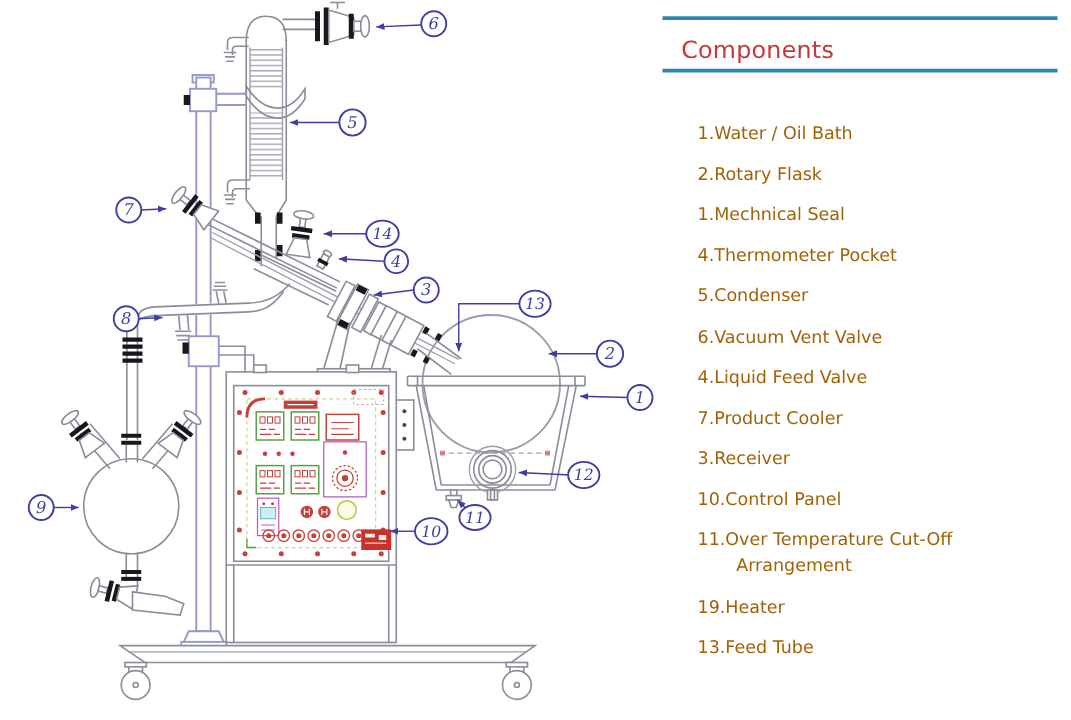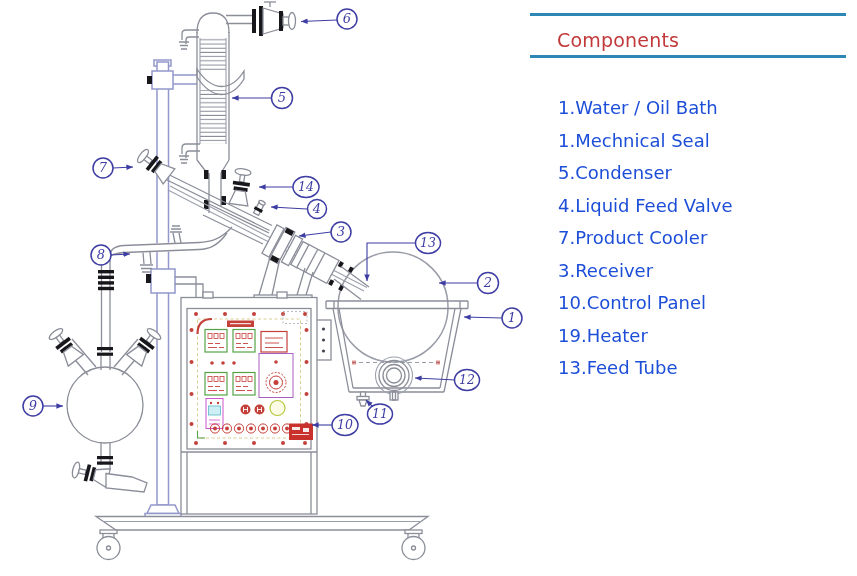--- a/index.html
+++ b/index.html
@@ -4,23 +4,23 @@
 <style>
   html,body{margin:0;padding:0;background:#fff;}
   #stage{position:relative;width:857px;height:576px;background:#fff;overflow:hidden;
          font-family:"DejaVu Sans","Liberation Sans",sans-serif;}
   
   .right-panel{position:absolute;left:530px;top:0;width:327px;height:576px;}
   .rule{position:absolute;left:0;width:316px;height:3px;background:var(--rule,#2d87b5);}
   .rule.top{top:13px;}
   .rule.mid{top:55px;}
   .panel-title{position:absolute;left:15px;top:29px;font-size:19px;color:var(--titlered,#c2393b);
-               letter-spacing:.2px;margin-left:12px;}
-  .comp-list{position:absolute;left:28px;top:97px;width:296px;color:#1d4ed8;
-             font-size:18px;line-height:21px;}
+               letter-spacing:.2px;}
+  .comp-list{position:absolute;left:28px;top:97px;width:296px;color:#a16207;
+             font-size:14px;line-height:21px;}
   .comp-item{margin-bottom:11.5px;}
   .comp-item .wrap2{padding-left:31px;}
   
   svg{position:absolute;left:0;top:0;}
   .g{stroke:#8b8e99;fill:none;stroke-width:1.3;}
   .gw{stroke:#8b8e99;fill:#fff;stroke-width:1.3;}
   .gt{stroke:#9aa0ab;fill:none;stroke-width:1.1;}
   .p{stroke:#9298cc;fill:none;stroke-width:1.5;}
   .pw{stroke:#9298cc;fill:#fff;stroke-width:1.5;}
   .b{fill:#17171c;stroke:none;}
@@ -401,36 +401,49 @@
 
 <div class="right-panel">
   <div class="rule top"></div>
   <div class="panel-title">Components</div>
   <div class="rule mid"></div>
   <div class="comp-list">
         <div class="comp-item">
           <div>1.Water / Oil Bath</div>
         </div>
         <div class="comp-item">
+          <div>2.Rotary Flask</div>
+        </div>
+        <div class="comp-item">
           <div>1.Mechnical Seal</div>
         </div>
         <div class="comp-item">
+          <div>4.Thermometer Pocket</div>
+        </div>
+        <div class="comp-item">
           <div>5.Condenser</div>
         </div>
         <div class="comp-item">
+          <div>6.Vacuum Vent Valve</div>
+        </div>
+        <div class="comp-item">
           <div>4.Liquid Feed Valve</div>
         </div>
         <div class="comp-item">
           <div>7.Product Cooler</div>
         </div>
         <div class="comp-item">
           <div>3.Receiver</div>
         </div>
         <div class="comp-item">
           <div>10.Control Panel</div>
+        </div>
+        <div class="comp-item">
+          <div>11.Over Temperature Cut-Off</div>
+          <div class="wrap2">Arrangement</div>
         </div>
         <div class="comp-item">
           <div>19.Heater</div>
         </div>
         <div class="comp-item">
           <div>13.Feed Tube</div>
         </div>
       </div>
 </div>
 

